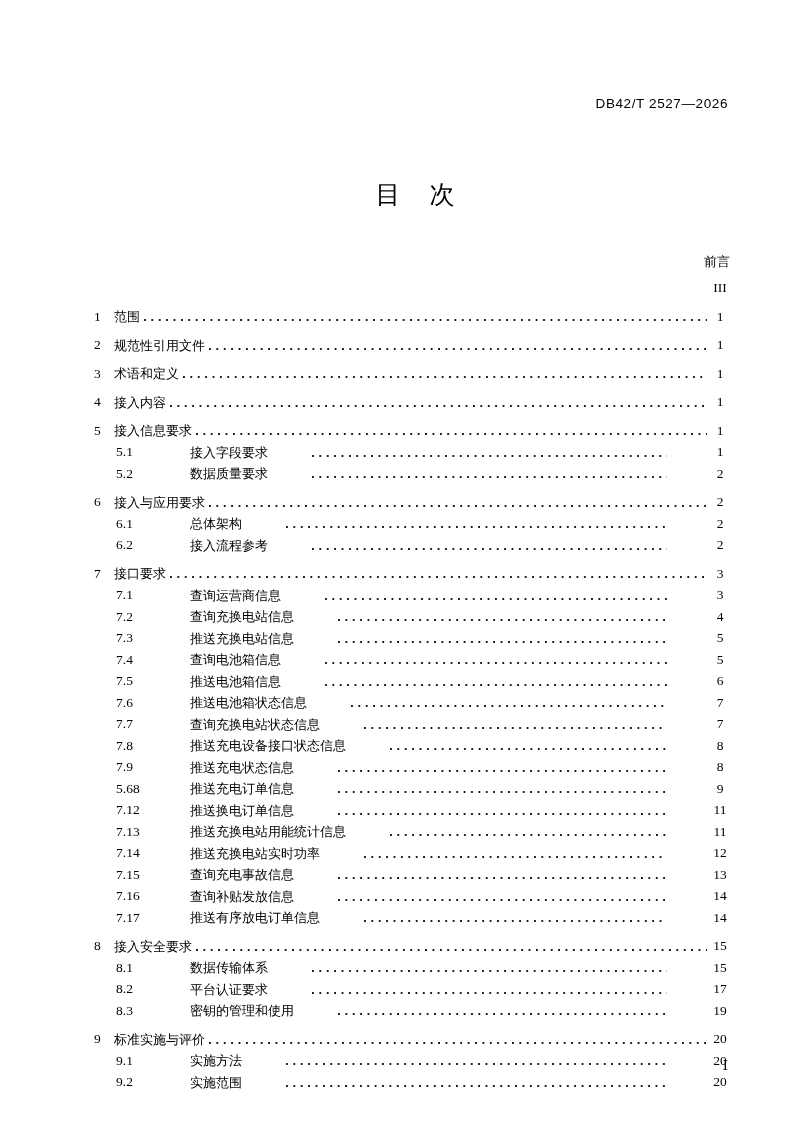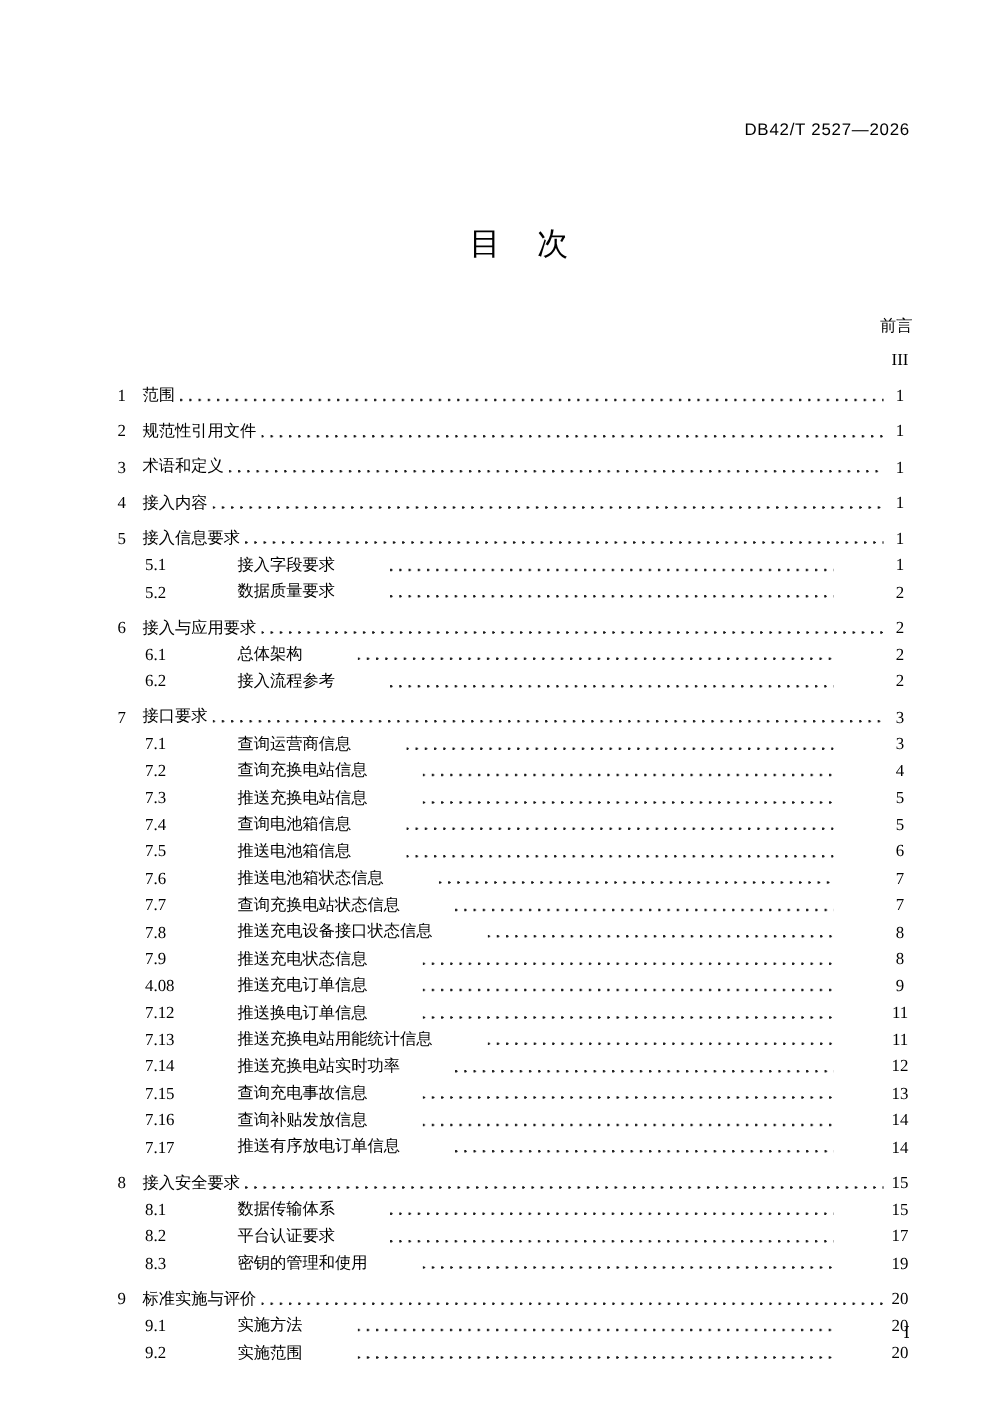--- a/index.html
+++ b/index.html
@@ -245,21 +245,21 @@
         <span class="toc-leader"></span>
         <span class="toc-page">8</span>
       </div>
       <div class="toc-entry lvl2">
         <span class="toc-num">7.9</span>
         <span class="toc-label">推送充电状态信息</span>
         <span class="toc-leader"></span>
         <span class="toc-page">8</span>
       </div>
       <div class="toc-entry lvl2">
-        <span class="toc-num">4.08</span>
+        <span class="toc-num">5.68</span>
         <span class="toc-label">推送充电订单信息</span>
         <span class="toc-leader"></span>
         <span class="toc-page">9</span>
       </div>
       <div class="toc-entry lvl2">
         <span class="toc-num">7.12</span>
         <span class="toc-label">推送换电订单信息</span>
         <span class="toc-leader"></span>
         <span class="toc-page">11</span>
       </div>

